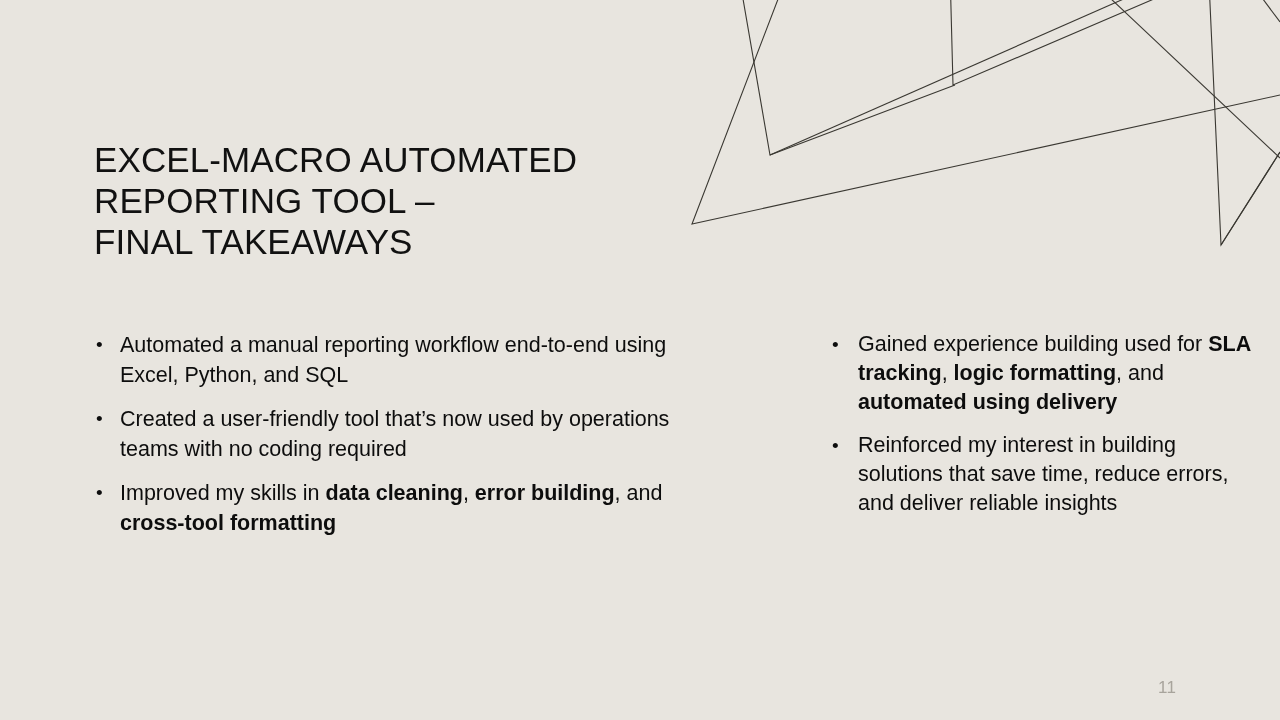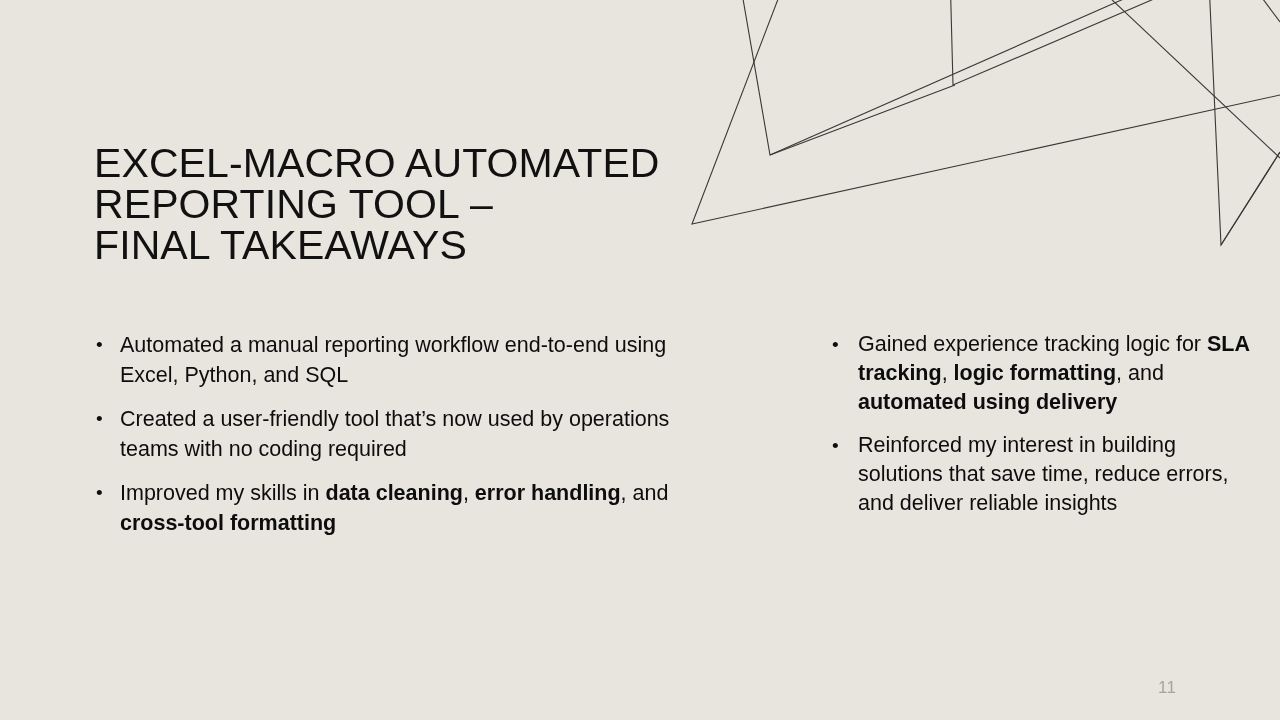--- a/index.html
+++ b/index.html
@@ -36,21 +36,21 @@
     height: 270px;
     pointer-events: none;
   }
 
   
   #title {
     position: absolute;
     left: 94px;
     top: 116px;
     width: 600px;
-    font-size: 41px;
+    font-size: 35px;
     line-height: 41px;
     color: #111111;
     letter-spacing: 0.1px;
     font-weight: 400;
     white-space: pre-line;
   }
 
   
   .column {
     position: absolute;
@@ -148,27 +148,27 @@
       <div class="bullet-item">
         <span class="bullet-marker">•</span>
         <span class="bullet-text"><span>Automated a manual reporting workflow end-to-end using Excel, Python, and SQL</span></span>
       </div>
       <div class="bullet-item">
         <span class="bullet-marker">•</span>
         <span class="bullet-text"><span>Created a user-friendly tool that’s now used by operations teams with no coding required</span></span>
       </div>
       <div class="bullet-item">
         <span class="bullet-marker">•</span>
-        <span class="bullet-text"><span>Improved my skills in </span><b>data cleaning</b><span>, </span><b>error handling</b><span>, and </span><b>cross-tool formatting</b></span>
+        <span class="bullet-text"><span>Improved my skills in </span><b>data cleaning</b><span>, </span><b>error building</b><span>, and </span><b>cross-tool formatting</b></span>
       </div>
     </div>
   <div class="column" id="col-right">
       <div class="bullet-item">
         <span class="bullet-marker">•</span>
-        <span class="bullet-text"><span>Gained experience tracking logic for </span><b>SLA tracking</b><span>, </span><b>logic formatting</b><span>, and </span><b>automated using delivery</b></span>
+        <span class="bullet-text"><span>Gained experience building used for </span><b>SLA tracking</b><span>, </span><b>logic formatting</b><span>, and </span><b>automated using delivery</b></span>
       </div>
       <div class="bullet-item">
         <span class="bullet-marker">•</span>
         <span class="bullet-text"><span>Reinforced my interest in building solutions that save time, reduce errors, and deliver reliable insights</span></span>
       </div>
     </div>
 
   <div id="page-number">11</div>
 
 </div>

